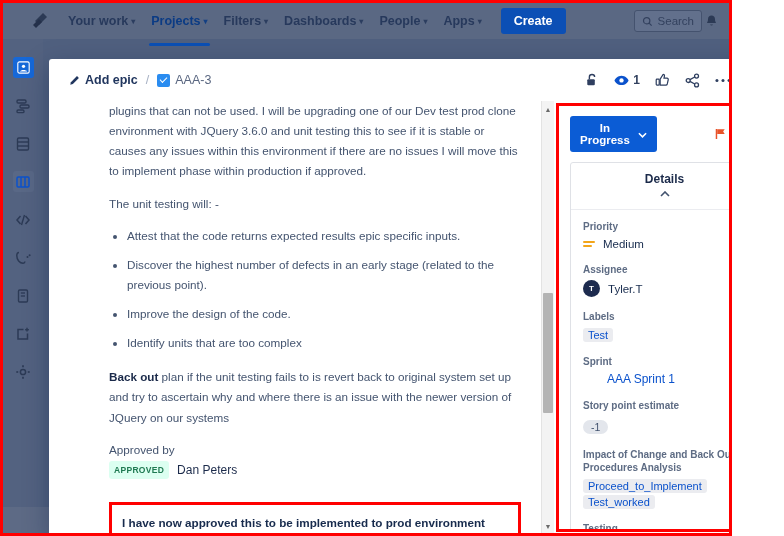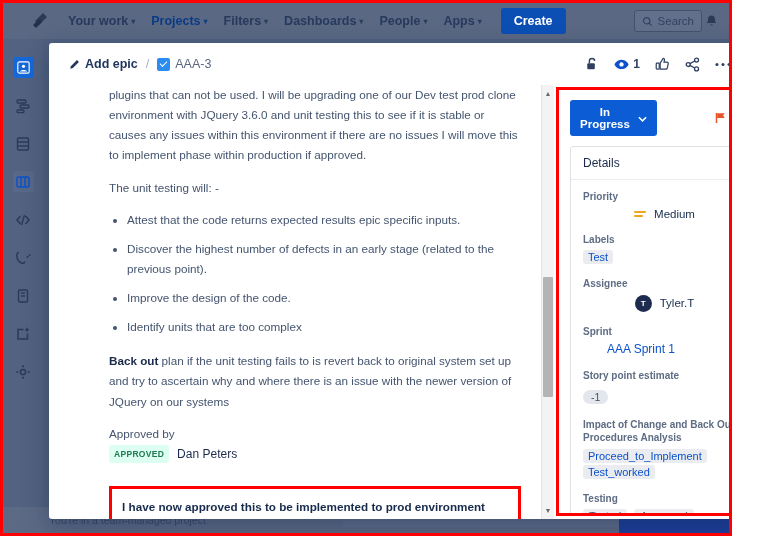--- a/index.html
+++ b/index.html
@@ -82,21 +82,21 @@
     position: absolute; left: 0; right: 0; bottom: 0; height: 26px;
     background: #5d6a85;
     color: #3c4a68; font-size: 10.5px;
     display: flex; align-items: center; padding-left: 46px;
   }
   .tb-strip { position:absolute; left: 340px; right: 0; bottom: 6px; height: 9px; background: #6572908a; }
   .win-blue { position:absolute; right: 0; bottom: 0; width: 110px; height: 14px; background:#1f3f9c; }
 
   
   .modal {
-    position: absolute; left: 46px; top: 40px; width: 726px; height: 476px;
+    position: absolute; left: 46px; top: 56px; width: 726px; height: 476px;
     background: #ffffff;
     border-radius: 3px;
     box-shadow: 0 8px 26px rgba(9,30,66,.35);
     overflow: hidden;
   }
   .modal-head {
     height: 42px; display: flex; align-items: center;
     padding: 0 14px 0 20px; gap: 8px;
   }
   .breadcrumb { display: flex; align-items: center; gap: 8px; font-size: 12.5px; }
@@ -161,27 +161,27 @@
   .status-row { display:flex; align-items:center; gap:12px; margin-bottom: 10px; }
   .status-btn {
     background:#0b5cd5; color:#fff; font-size:11.5px; font-weight:700;
     padding:6px 10px; border-radius:3px; display:flex; align-items:center; gap:8px;
     border:none; cursor:pointer;
   }
   .flagged { display:flex; align-items:center; gap:5px; color:#5e6c84; font-size:11.5px;margin-left:46px; }
   .details-card { border:1px solid #dfe1e6; border-radius:3px; }
   .details-head {
     display:flex; align-items:center; justify-content:space-between;
-    padding: 9px 12px; font-size:12px; font-weight:400; color:#1b2a4a;
-    border-bottom:1px solid #ebecf0; cursor:pointer;
+    padding: 9px 12px; font-size:12px; font-weight:700; color:#1b2a4a;
+    border-bottom:1px solid #ebecf0; cursor:pointer;flex-direction:column;
   }
   .details-body { padding: 10px 12px 12px 12px; }
   .fld { margin-bottom: 13px; }
   .fld-label { font-size:10px; color:#5e6c84; font-weight:600; margin-bottom:4px; line-height:1.35; }
-  .fld-val { font-size:11.5px; color:#172b4d; display:flex; align-items:center; gap:8px;justify-content:center; }
+  .fld-val { font-size:11.5px; color:#172b4d; display:flex; align-items:center; gap:8px; }
   .pri-icon { display:flex; flex-direction:column; gap:2px; width:12px; }
   .pri-icon i { display:block; height:2px; background:#f2a51a; border-radius:1px; }
   .pri-icon i:nth-child(2){ width:9px; }
   .ava-t {
     width:17px; height:17px; border-radius:50%; background:#1d2b4e; color:#fff;
     font-size:8px; display:flex; align-items:center; justify-content:center; font-weight:600;
   }
   .tag-grey {
     display:inline-block; background:#ebecf0; color:#0b52cc; font-size:11px;
     padding:1px 5px; border-radius:3px; margin-right:5px;
@@ -500,31 +500,31 @@
                 <div class="fld-val">
                   <span class="pri-icon">
                       <i></i>
                       <i></i>
                     </span>
                   <span>Medium</span>
                 </div>
               </div>
 
               <div class="fld">
-                <div class="fld-label">Labels</div>
-                <div class="taglist">
-                  <span class="tag-grey">Test</span>
-                </div>
-              </div>
-
-              <div class="fld">
                 <div class="fld-label">Assignee</div>
                 <div class="fld-val">
                   <span class="ava-t">T</span>
                   <span>Tyler.T</span>
+                </div>
+              </div>
+
+              <div class="fld">
+                <div class="fld-label">Labels</div>
+                <div class="taglist">
+                  <span class="tag-grey">Test</span>
                 </div>
               </div>
 
               <div class="fld">
                 <div class="fld-label">Sprint</div>
                 <div class="link-blue">AAA Sprint 1</div>
               </div>
 
               <div class="fld">
                 <div class="fld-label">Story point estimate</div>

